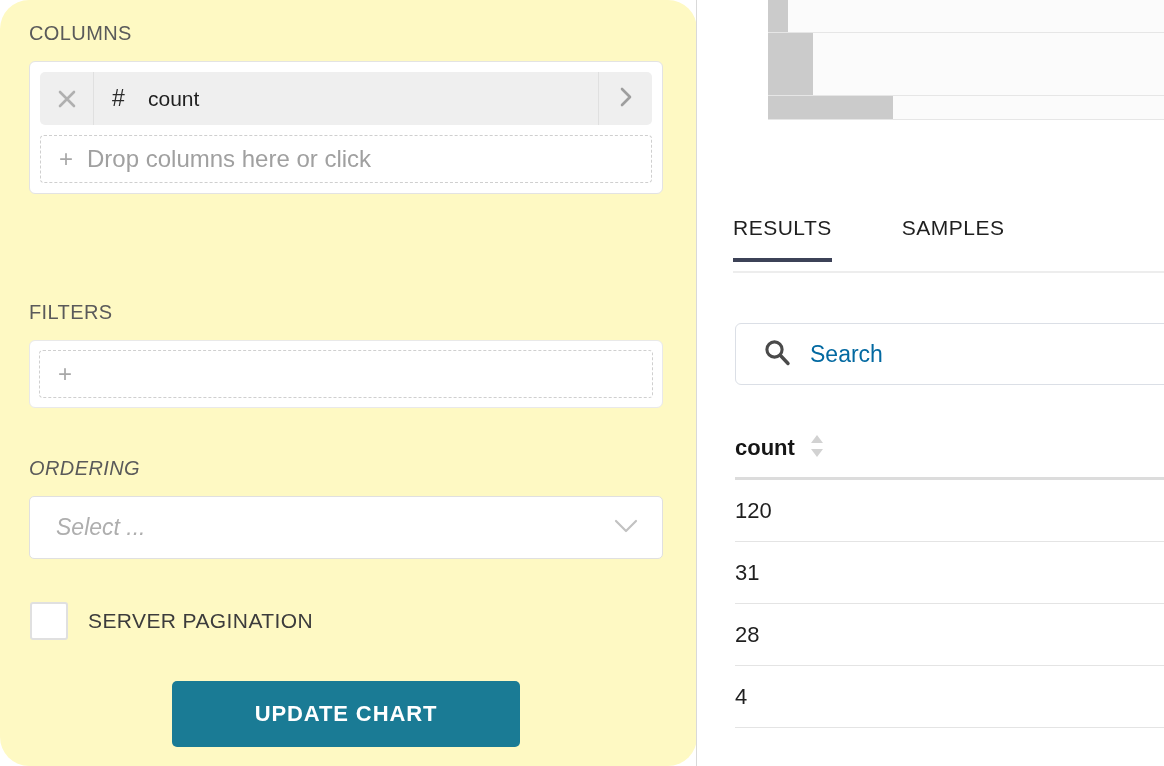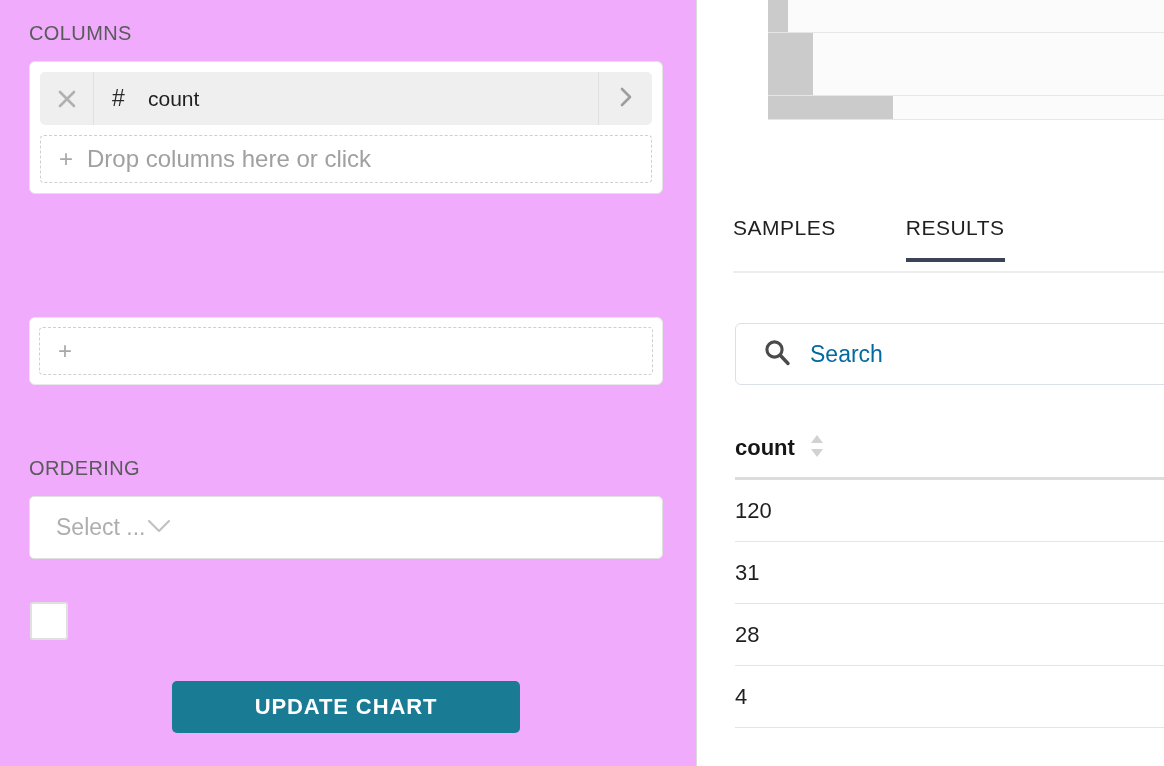--- a/index.html
+++ b/index.html
@@ -18,22 +18,23 @@
     height: 766px;
     display: flex;
   }
 
   
   .left-panel {
     width: 697px;
     height: 766px;
     position: relative;
     padding: 0;
-    background: #f0abfc;
+    background: #fef9c3;
     flex: 0 0 697px;
+    border-radius: 29px;
   }
 
   .panel-divider {
     position: absolute;
     left: 696px;
     top: 0;
     width: 1px;
     height: 766px;
     background: #d9d9d9;
   }
@@ -129,29 +130,29 @@
   .filters-box {
     margin-top: 16px;
     border: 1px solid #e9e9e9;
     border-radius: 6px;
     padding: 9px;
     background: #fff;
   }
   .filters-box .drop-zone { margin-top: 0; height: 48px; }
 
   
-  .ordering-section { position: absolute; left: 29px; top: 457px; width: 634px; }
+  .ordering-section { position: absolute; left: 29px; top: 457px; width: 634px; font-style: italic; }
   .select-box {
     margin-top: 16px;
     height: 63px;
     border: 1px solid #e0e0e0;
     border-radius: 5px;
     display: flex;
     align-items: center;
-    justify-content: flex-start;
+    justify-content: space-between;
     padding: 0 22px 0 26px;
     cursor: pointer;
     background: #fff;
   }
   .select-placeholder { color: #aeaeae; font-size: 23px; }
 
   
   .pagination-row {
     position: absolute;
     left: 30px;
@@ -173,21 +174,21 @@
     letter-spacing: 0.4px;
     color: #3c3c3c;
   }
 
   
   .update-btn {
     position: absolute;
     left: 172px;
     top: 681px;
     width: 348px;
-    height: 52px;
+    height: 66px;
     background: #1a7b95;
     color: #ffffff;
     border: none;
     border-radius: 5px;
     font-family: "Liberation Sans", sans-serif;
     font-size: 22px;
     font-weight: bold;
     letter-spacing: 0.9px;
     cursor: pointer;
   }
@@ -351,20 +352,21 @@
 
         <div class="drop-zone">
           <span class="plus-icon">+</span>
           <span class="drop-text">Drop columns here or click</span>
         </div>
 
       </div>
     </div>
 
     <div class="filters-section">
+      <div class="section-label">FILTERS</div>
       <div class="filters-box">
         <div class="drop-zone">
           <span class="plus-icon">+</span>
         </div>
       </div>
     </div>
 
     <div class="ordering-section">
       <div class="section-label">ORDERING</div>
       <div class="select-box">
@@ -372,20 +374,21 @@
         <span>
           <svg width="28" height="18" viewBox="0 0 28 18">
             <path d="M4 4 L14 14 L24 4" stroke="#c2c2c2" stroke-width="2.2" fill="none" stroke-linecap="round" stroke-linejoin="round"></path>
           </svg>
         </span>
       </div>
     </div>
 
     <div class="pagination-row">
       <div class="checkbox"></div>
+      <span class="pagination-label">SERVER PAGINATION</span>
     </div>
 
     <button class="update-btn">UPDATE CHART</button>
 
     <div class="panel-divider"></div>
   </div>
 
   <div class="right-panel">
 
     <div class="chart-table">
@@ -397,22 +400,22 @@
         <div class="chart-bar" style="width:45px;"></div>
 
       </div>
       <div class="chart-row" style="height:24px;">
         <div class="chart-bar" style="width:125px;"></div>
         <span class="chart-val"></span>
       </div>
     </div>
 
     <div class="tabs">
+      <div class="tab active">RESULTS</div>
       <div class="tab">SAMPLES</div>
-      <div class="tab active">RESULTS</div>
     </div>
     <div class="tabs-underline"></div>
 
   </div>
 
   <div class="search-box">
     <span>
       <svg width="30" height="30" viewBox="0 0 30 30">
         <circle cx="12.5" cy="12.5" r="7.6" stroke="#4a4a4a" stroke-width="3.1" fill="none"></circle>
         <path d="M18.5 18.5 L26 26.5" stroke="#4a4a4a" stroke-width="3.4" stroke-linecap="round"></path>

